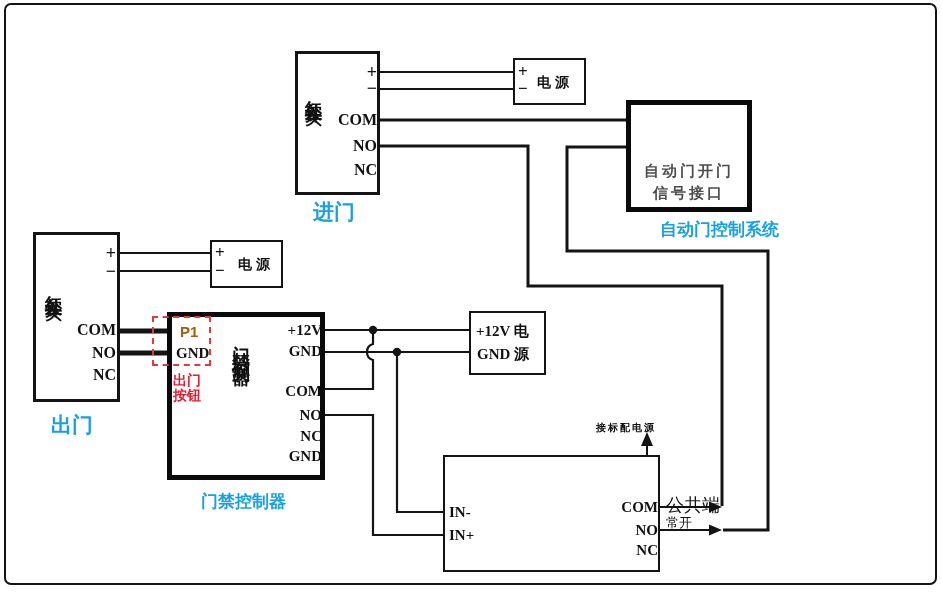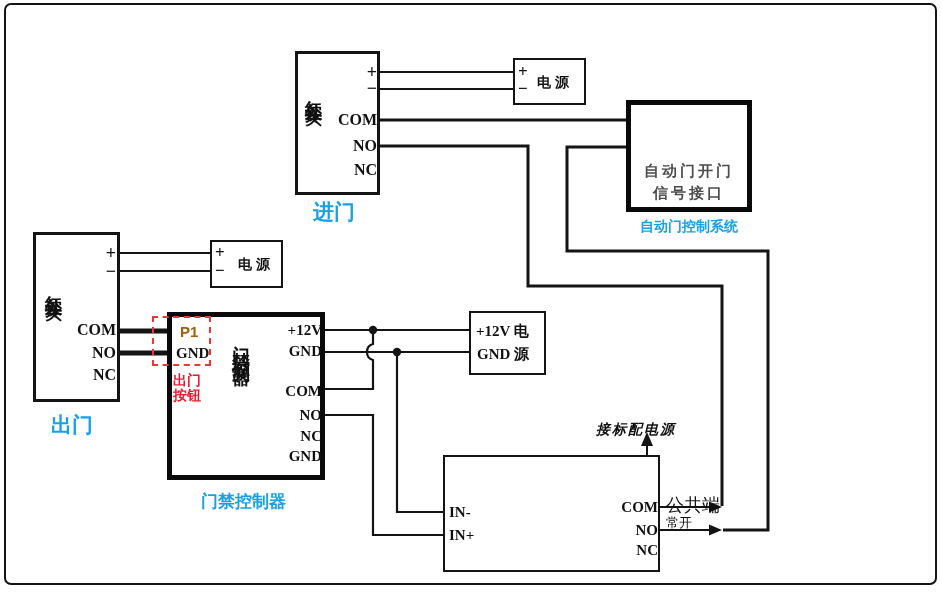--- a/index.html
+++ b/index.html
@@ -70,21 +70,21 @@
   <div class="cyan" style="left:313px;top:198px;font-size:21px;">进门</div>
 
   <div class="box b2" style="left:513px;top:58px;width:73px;height:47px;"></div>
   <span class="term-l" style="left:518px;top:72px;font-size:17px;">+</span>
   <span class="term-l" style="left:518px;top:89px;font-size:17px;">−</span>
   <div class="cn" style="left:537px;top:74px;font-size:14px;letter-spacing:4px;">电源</div>
 
   <div class="box b5" style="left:626px;top:100px;width:126px;height:112px;"></div>
   <div class="cn" style="left:626px;top:162px;width:126px;text-align:center;font-size:15px;letter-spacing:3px;color:#4c4c4c;">自动门开门</div>
   <div class="cn" style="left:626px;top:184px;width:126px;text-align:center;font-size:15px;letter-spacing:3px;color:#4c4c4c;">信号接口</div>
-  <div class="cyan" style="left:640px;top:218px;font-size:14px;">自动门控制系统</div>
+  <div class="cyan" style="left:660px;top:218px;font-size:17px;">自动门控制系统</div>
 
   <div class="box b3" style="left:33px;top:232px;width:87px;height:170px;"></div>
   <div class="vtext" style="left:42px;top:281px;">红外探头</div>
   <span class="term" style="left:56px;top:253px;font-size:18px;">+</span>
   <span class="term" style="left:56px;top:271px;font-size:18px;">−</span>
   <span class="term" style="left:56px;top:330px;">COM</span>
   <span class="term" style="left:56px;top:353px;">NO</span>
   <span class="term" style="left:56px;top:375px;">NC</span>
   <div class="cyan" style="left:51px;top:411px;font-size:21px;">出门</div>
 
@@ -111,17 +111,17 @@
   <div class="box b2" style="left:469px;top:311px;width:77px;height:64px;"></div>
   <div class="cn" style="left:476px;top:322px;font-family:'Liberation Serif',serif;font-size:15px;">+12V 电</div>
   <div class="cn" style="left:477px;top:345px;font-family:'Liberation Serif',serif;font-size:15px;">GND 源</div>
 
   <div class="box b2" style="left:443px;top:455px;width:217px;height:117px;"></div>
   <span class="term-l" style="left:449px;top:512px;font-size:15px;">IN-</span>
   <span class="term-l" style="left:449px;top:535px;font-size:15px;">IN+</span>
   <span class="term" style="left:598px;top:507px;font-size:15px;">COM</span>
   <span class="term" style="left:598px;top:530px;font-size:15px;">NO</span>
   <span class="term" style="left:598px;top:550px;font-size:15px;">NC</span>
-  <div class="cn" style="left:596px;top:421px;font-size:14px;letter-spacing:2px;font-style:italic;">接标配电源</div>
+  <div class="cn" style="left:596px;top:421px;font-size:10px;letter-spacing:2px;">接标配电源</div>
   <div class="cn" style="left:666px;top:493px;font-size:18px;font-weight:400;">公共端</div>
   <div class="cn" style="left:666px;top:514px;font-size:13px;font-weight:400;">常开</div>
 
 </div>
 
 </body></html>

